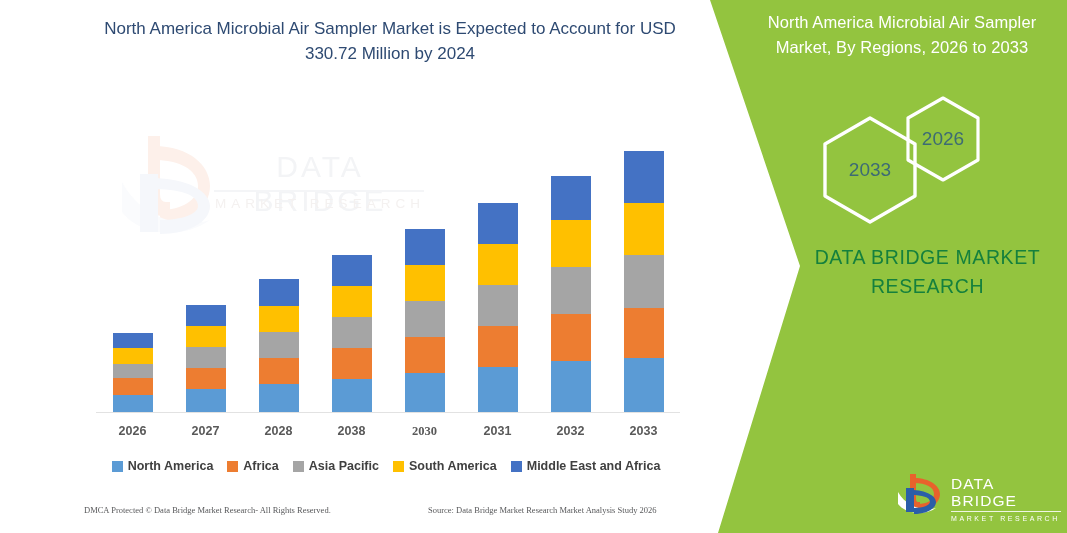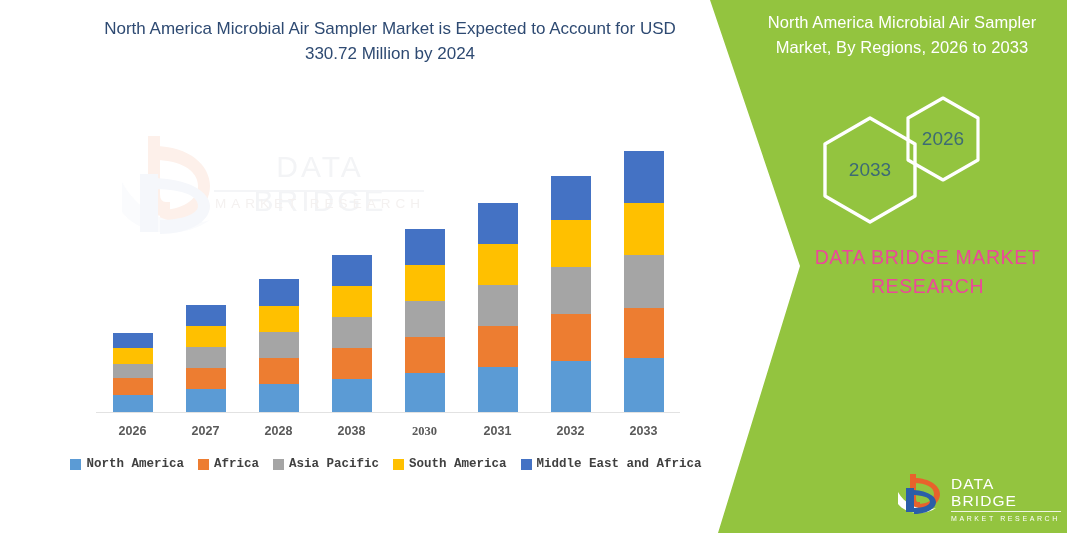--- a/index.html
+++ b/index.html
@@ -24,21 +24,21 @@
   }
   .hex-wrap{position:absolute;left:820px;top:95px;width:220px;height:130px;}
   .hex{position:absolute;}
   .hex svg{display:block;}
   .hex-label{
     position:absolute;width:100%;text-align:center;
     color:#3d6b74;font-size:19px;font-weight:400;
   }
   .dbmr-text{
     position:absolute;left:790px;top:243px;width:275px;
-    text-align:center;color:#ec4899;font-size:19.5px;
+    text-align:center;color:#15803d;font-size:19.5px;
     line-height:29px;letter-spacing:0.6px;
   }
 
   
   .logo-wrap{position:absolute;left:896px;top:472px;width:165px;height:46px;}
   .logo-mark{position:absolute;left:0;top:0;width:48px;height:44px;}
   .logo-txt{position:absolute;left:55px;top:3px;width:112px;}
   .logo-txt .l1{
     color:#ffffff;font-size:15.5px;letter-spacing:1.1px;font-weight:400;
     line-height:17px;
@@ -75,21 +75,21 @@
   .seg{width:100%;display:block;}
   .xlabels{position:absolute;left:96px;top:424px;width:584px;height:18px;}
   .xlabel{
     position:absolute;width:60px;text-align:center;
     color:#595959;font-size:12.5px;font-weight:bold;
   }
 
   
   .legend{
     position:absolute;left:96px;top:455px;width:580px;height:18px;
-    display:flex;align-items:center;justify-content:center;font-family:Liberation Mono, monospace;
+    display:flex;align-items:flex-end;justify-content:center;
   }
   .legend-item{display:flex;align-items:center;margin:0 7px;}
   .legend-swatch{width:11px;height:11px;display:inline-block;margin-right:5px;}
   .legend-label{color:#404040;font-size:12.5px;font-weight:bold;white-space:nowrap;}
 
   
   .footer{position:absolute;left:0;top:505px;width:700px;height:20px;}
   .foot-left{
     position:absolute;left:84px;top:0;color:#58595b;font-size:8.5px;
     font-family:"Liberation Serif",serif;white-space:nowrap;
@@ -247,14 +247,18 @@
       <div class="legend-item">
         <span class="legend-swatch" style="background: rgb(255, 192, 0);"></span>
         <span class="legend-label">South America</span>
       </div>
       <div class="legend-item">
         <span class="legend-swatch" style="background: rgb(68, 114, 196);"></span>
         <span class="legend-label">Middle East and Africa</span>
       </div>
     </div>
 
+  <div class="footer">
+    <div class="foot-left">DMCA Protected © Data Bridge Market Research- All Rights Reserved.</div>
+    <div class="foot-right">Source: Data Bridge Market Research  Market Analysis Study 2026</div>
+  </div>
 
 </div>
 
 </body></html>

